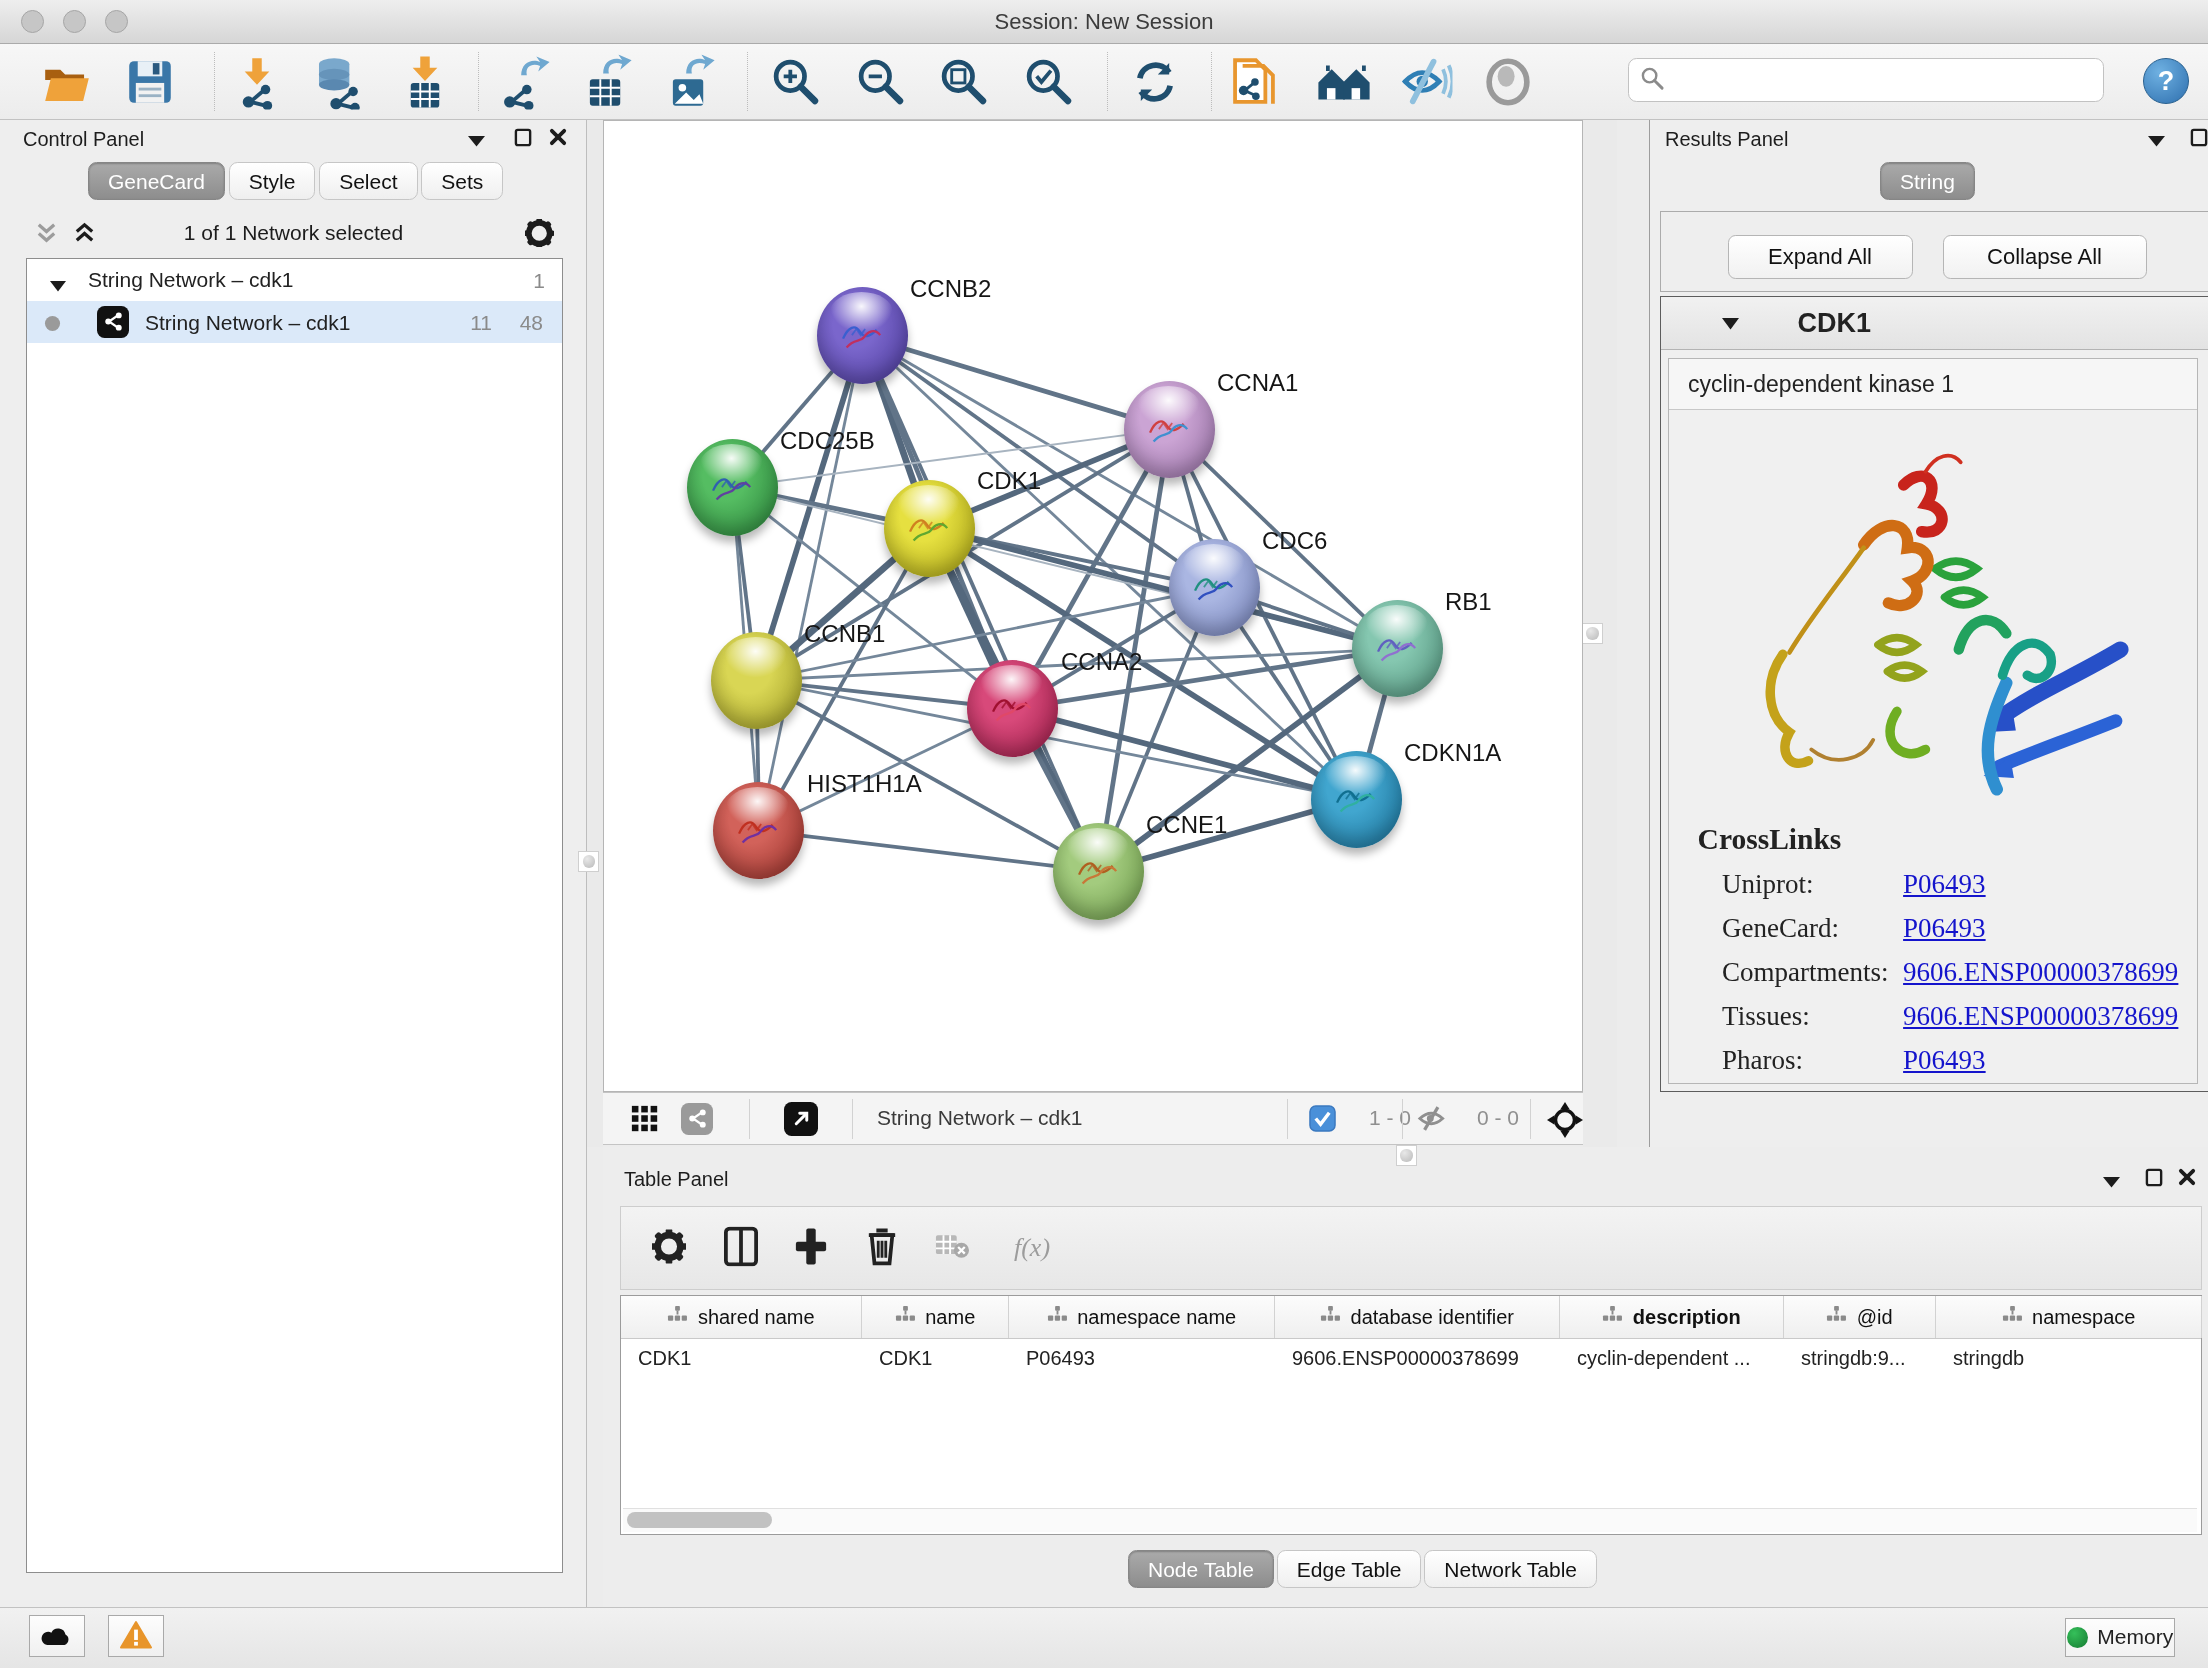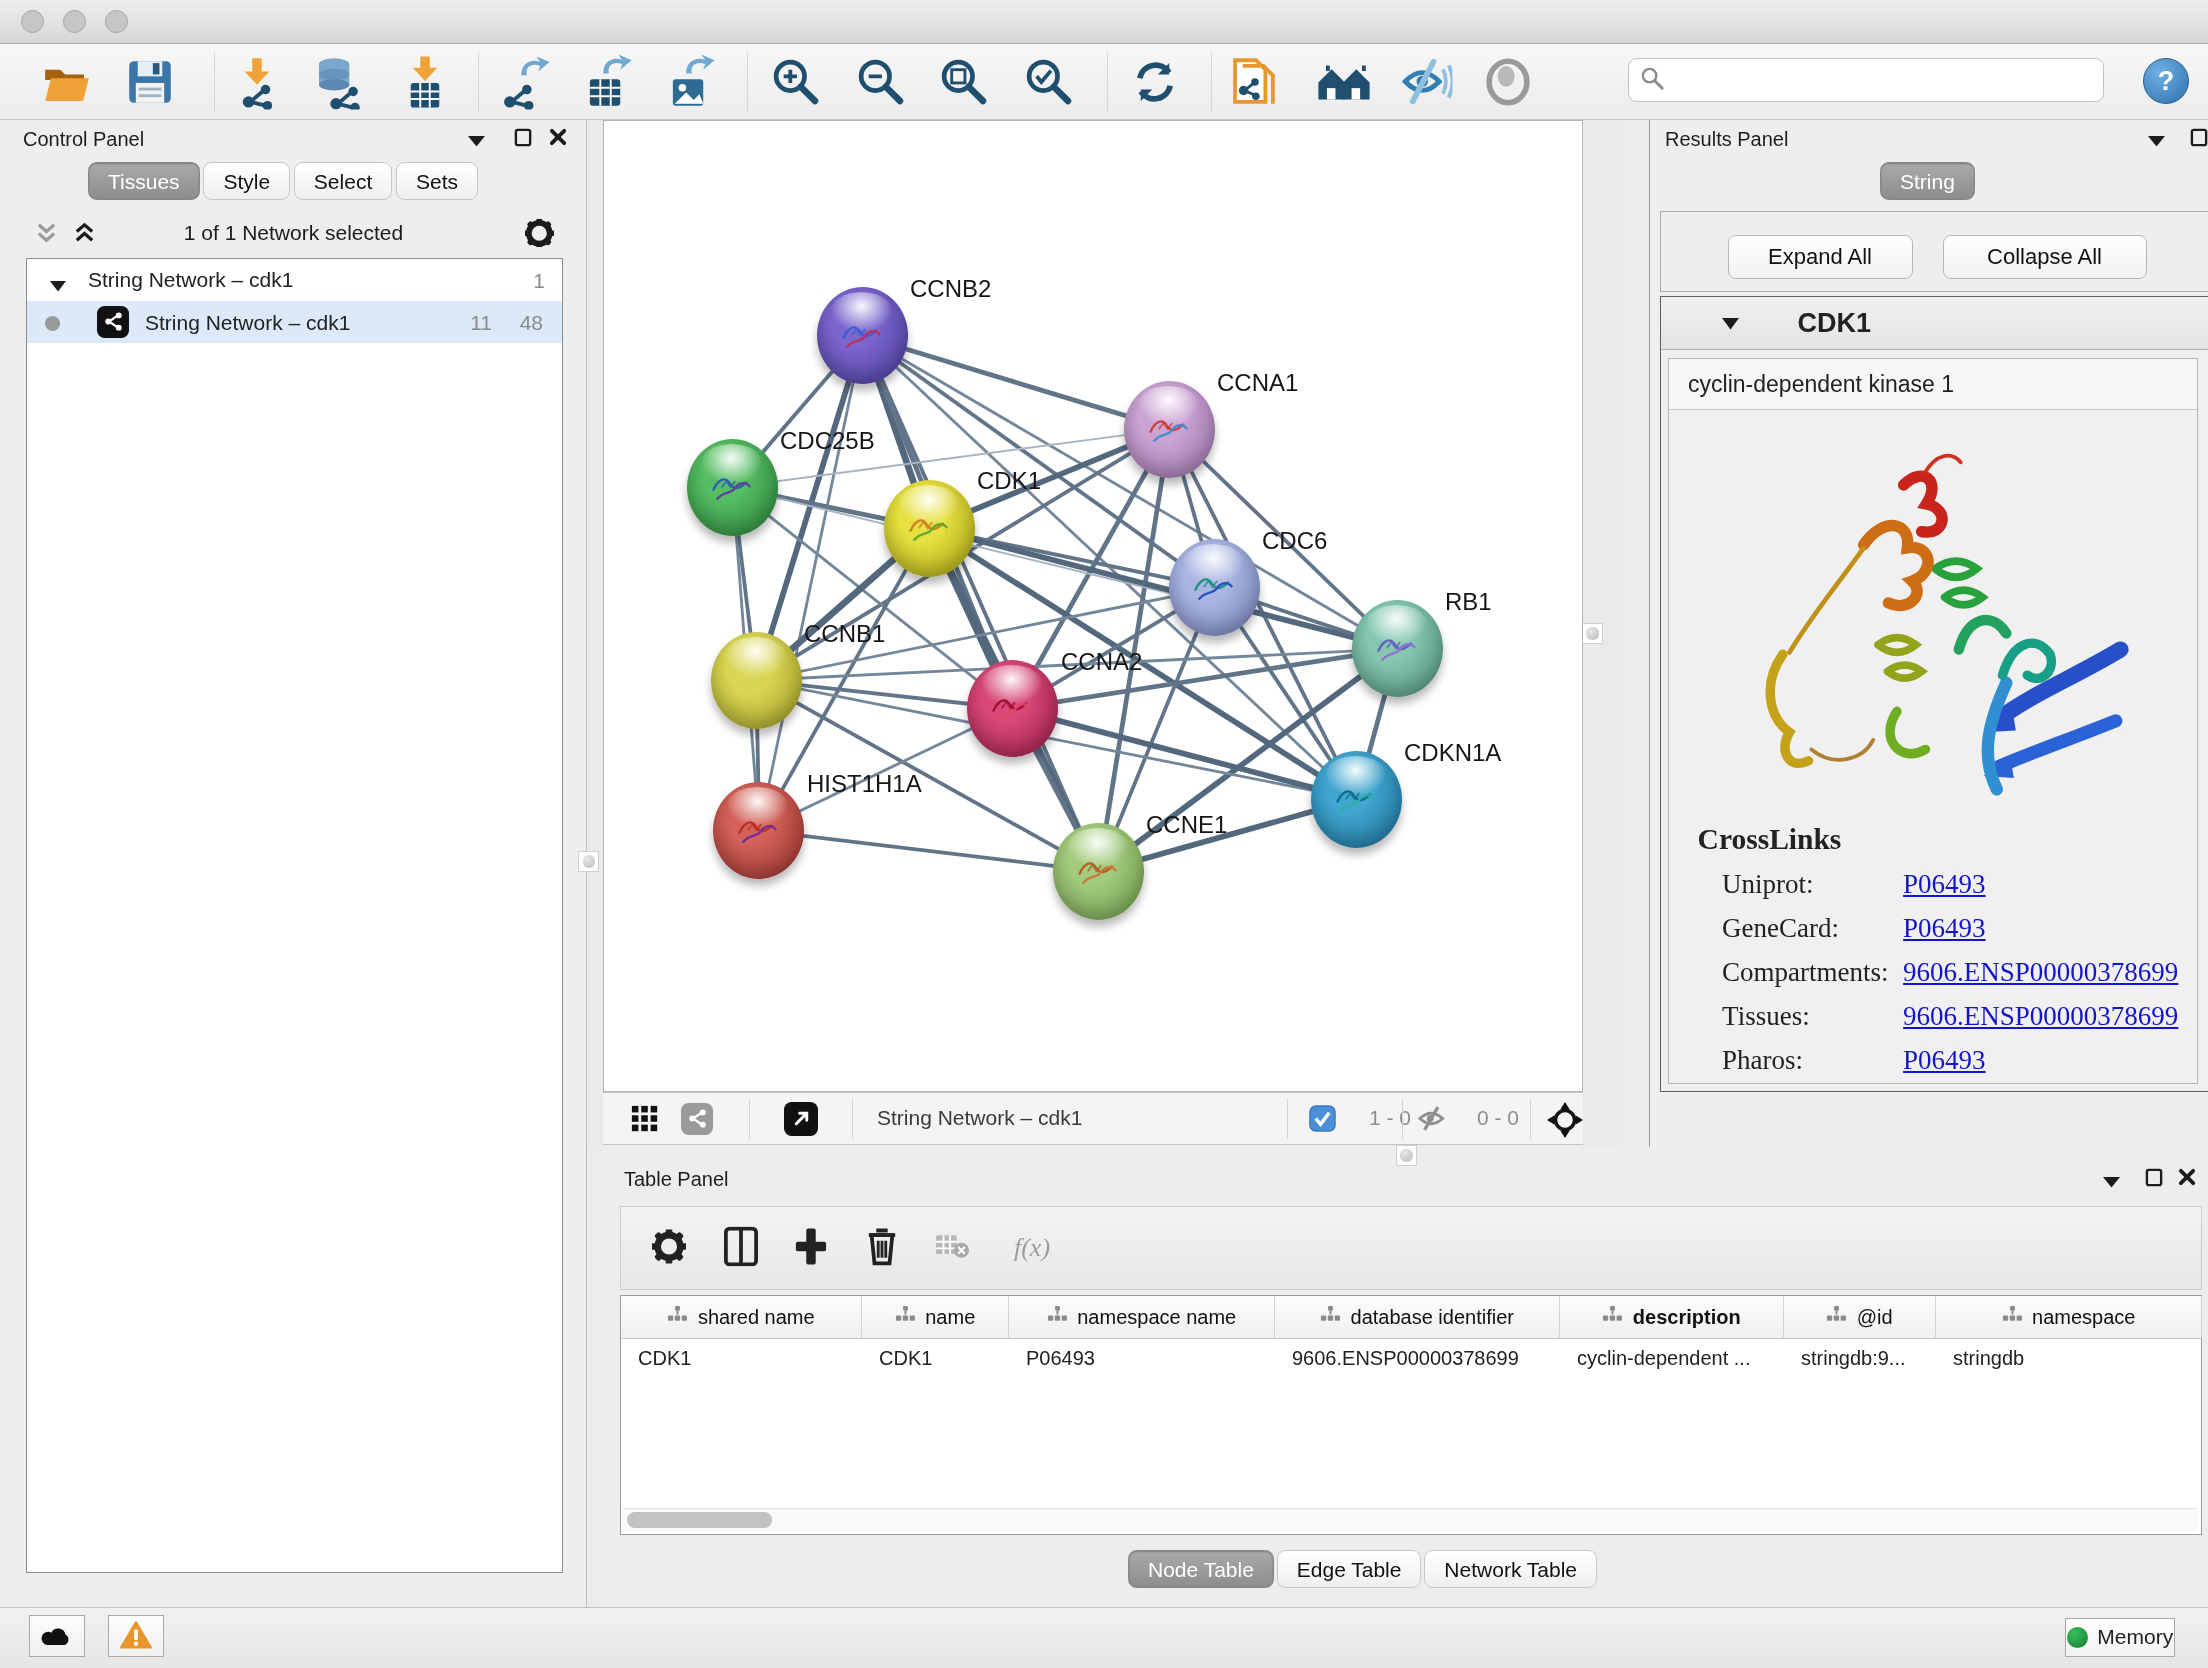--- a/index.html
+++ b/index.html
@@ -115,20 +115,21 @@
       border:1.9px solid #a9a9a9;display:flex;align-items:center;justify-content:center;gap:9.5px;font-size:21px;box-sizing:border-box;}
   #memory-dot{width:21px;height:21px;border-radius:50%;background:radial-gradient(circle at 35% 30%,#35c05a,#157a31);}
 </style>
 </head>
 <body>
 
 <div id="titlebar" class="abs">
   <div class="traffic abs" style="left:21px"></div>
   <div class="traffic abs" style="left:63px"></div>
   <div class="traffic abs" style="left:105px"></div>
+  <div id="win-title" class="abs">Session: New Session</div>
 </div>
 
 <div id="toolbar" class="abs">
   <div class="tbtn" style="left:67px">
     <svg width="55" height="55" viewBox="0 0 58 58">
         <path d="M6 16 h16 l5 5 h20 v6 H6z" fill="#a85f10"></path>
         <path d="M6 49 L12 25 H52 L46 49z" fill="#efa23a"></path>
       </svg>
   </div>
   <div class="tbtn" style="left:150px">
@@ -313,21 +314,21 @@
         <rect x="2" y="2" width="15" height="16" fill="none" stroke="#1c1c1c" stroke-width="2.5" rx="2"></rect>
       </svg></div>
   <div class="win-ico" style="left:549px;top:7.6px"><svg width="19" height="19" viewBox="0 0 20 20">
         <g stroke="#1c1c1c" stroke-width="4" stroke-linecap="round">
           <line x1="3" y1="3" x2="16" y2="16"></line>
           <line x1="16" y1="3" x2="3" y2="16"></line>
         </g>
       </svg></div>
 
   <div id="cp-tabs" class="abs">
-    <div class="tab sel">Tissues</div>
+    <div class="tab sel">GeneCard</div>
     <div class="tab">Style</div>
     <div class="tab">Select</div>
     <div class="tab">Sets</div>
   </div>
 
   <div id="cp-subbar" class="abs">
     <span class="abs" style="left:34px;top:7.6px"><svg width="25" height="25" viewBox="0 0 26 26">
           <g fill="none" stroke="#9c9c9c" stroke-width="3.4">
             <path d="M5 4 l8 7 8-7"></path>
             <path d="M5 13 l8 7 8-7"></path>

